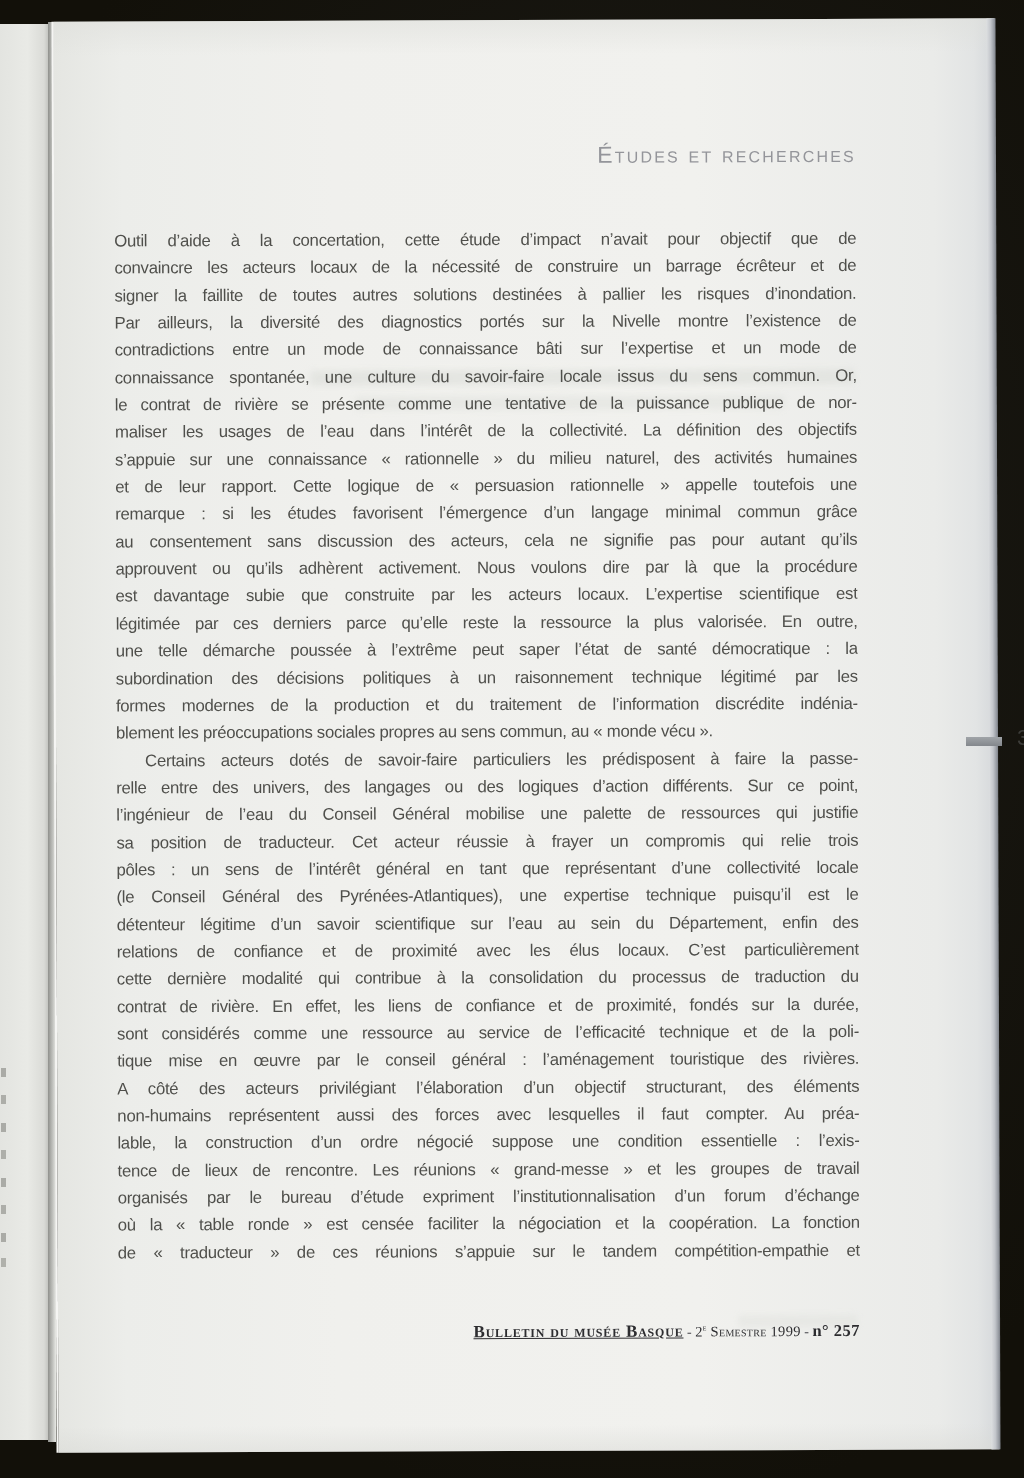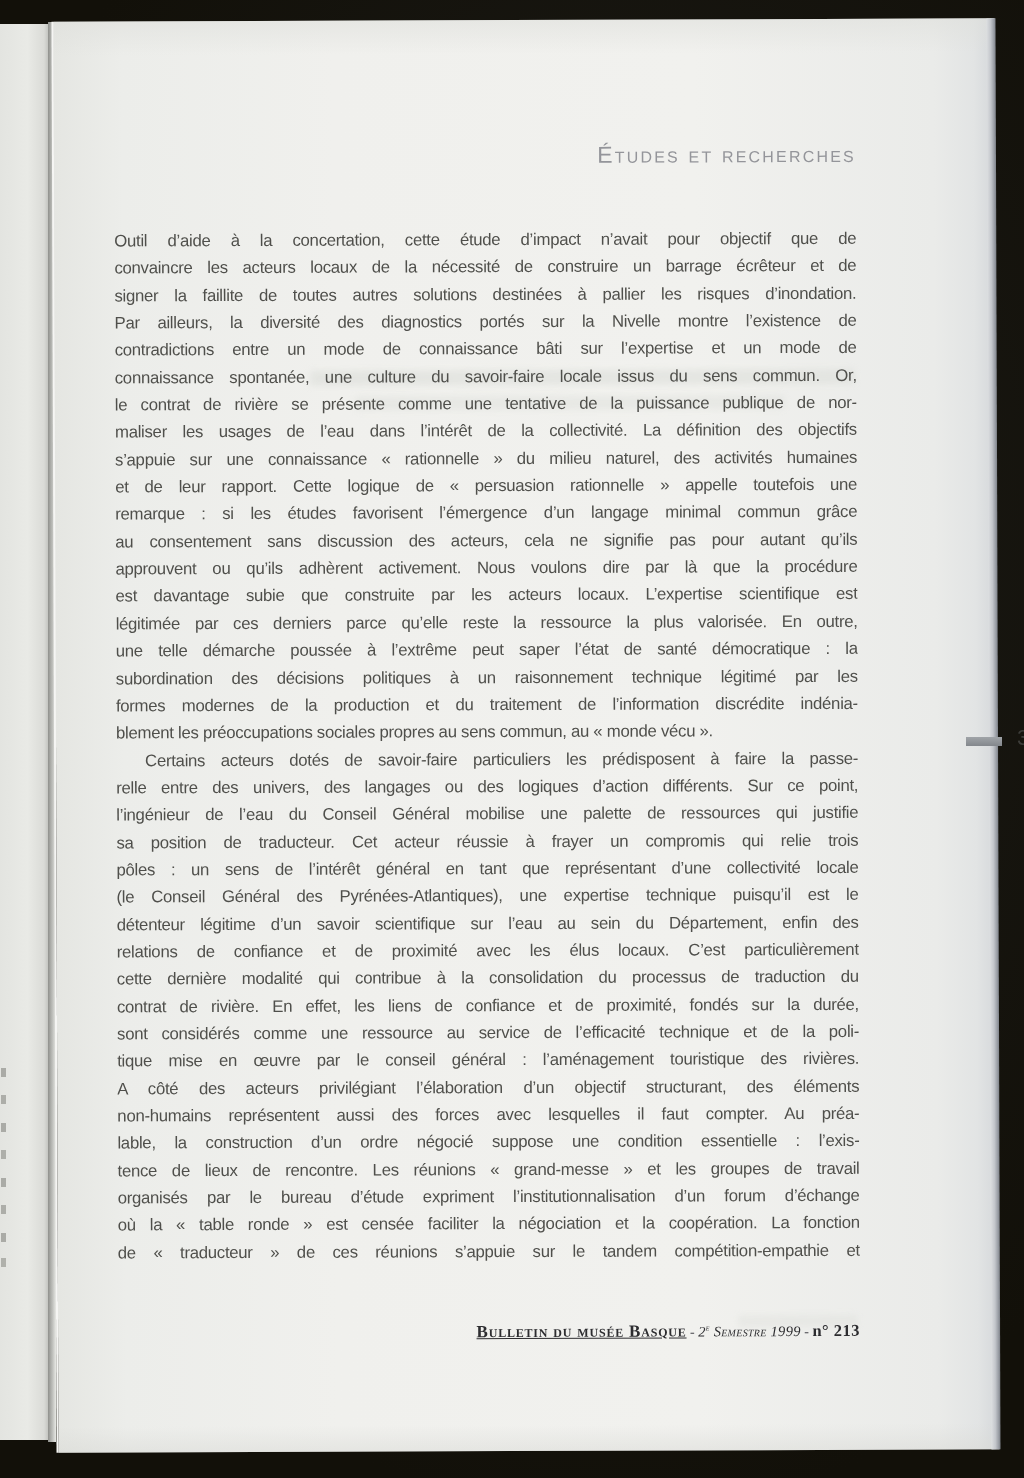--- a/index.html
+++ b/index.html
@@ -66,21 +66,21 @@
   .page-number-bar{
     position:absolute;left:966px;top:737px;width:36px;height:9px;
     background:linear-gradient(180deg,#a0a4a8 0%,#83878c 100%);
   }
   .footer{
     position:absolute;left:60px;top:1302px;width:742px;text-align:right;
     font-family:"Liberation Serif", serif;color:#2d2d30;white-space:nowrap;
   }
   .f-journal{font-weight:700;font-variant:small-caps;font-size:17px;letter-spacing:.8px;text-decoration:underline;}
   .f-sep{font-size:14px;color:#44444a;}
-  .f-issue{font-style:italic;font-variant:small-caps;font-size:14.5px;letter-spacing:.3px;}
+  .f-issue{font-variant:small-caps;font-size:14.5px;letter-spacing:.3px;}
   .f-issue sup{font-size:9px;}
   .f-num{font-weight:700;font-size:16.5px;letter-spacing:.5px;}
 </style>
 </head>
 <body>
 
 <div class="left-page"></div>
 <div class="seam"></div>
 
 <div class="page">
@@ -133,19 +133,19 @@
         <div class="ln">non-humains représentent aussi des forces avec lesquelles il faut compter. Au préa-</div>
         <div class="ln">lable, la construction d’un ordre négocié suppose une condition essentielle : l’exis-</div>
         <div class="ln">tence de lieux de rencontre. Les réunions « grand-messe » et les groupes de travail</div>
         <div class="ln">organisés par le bureau d’étude expriment l’institutionnalisation d’un forum d’échange</div>
         <div class="ln">où la « table ronde » est censée faciliter la négociation et la coopération. La fonction</div>
         <div class="ln">de « traducteur » de ces réunions s’appuie sur le tandem compétition-empathie et</div>
       </div>
   </div>
 
   <div class="footer">
-    <span class="f-journal">Bulletin du musée Basque</span><span class="f-sep"> - </span><span class="f-issue"><span>2</span><sup>e</sup><span> Semestre 1999</span></span><span class="f-sep"> - </span><span class="f-num">n° 213</span>
+    <span class="f-journal">Bulletin du musée Basque</span><span class="f-sep"> - </span><span class="f-issue"><span>2</span><sup>e</sup><span> Semestre 1999</span></span><span class="f-sep"> - </span><span class="f-num">n° 257</span>
   </div>
 </div>
 
 <div class="edge-frags"></div>
 <div class="page-number">33</div>
 <div class="page-number-bar"></div>
 
 </body></html>

